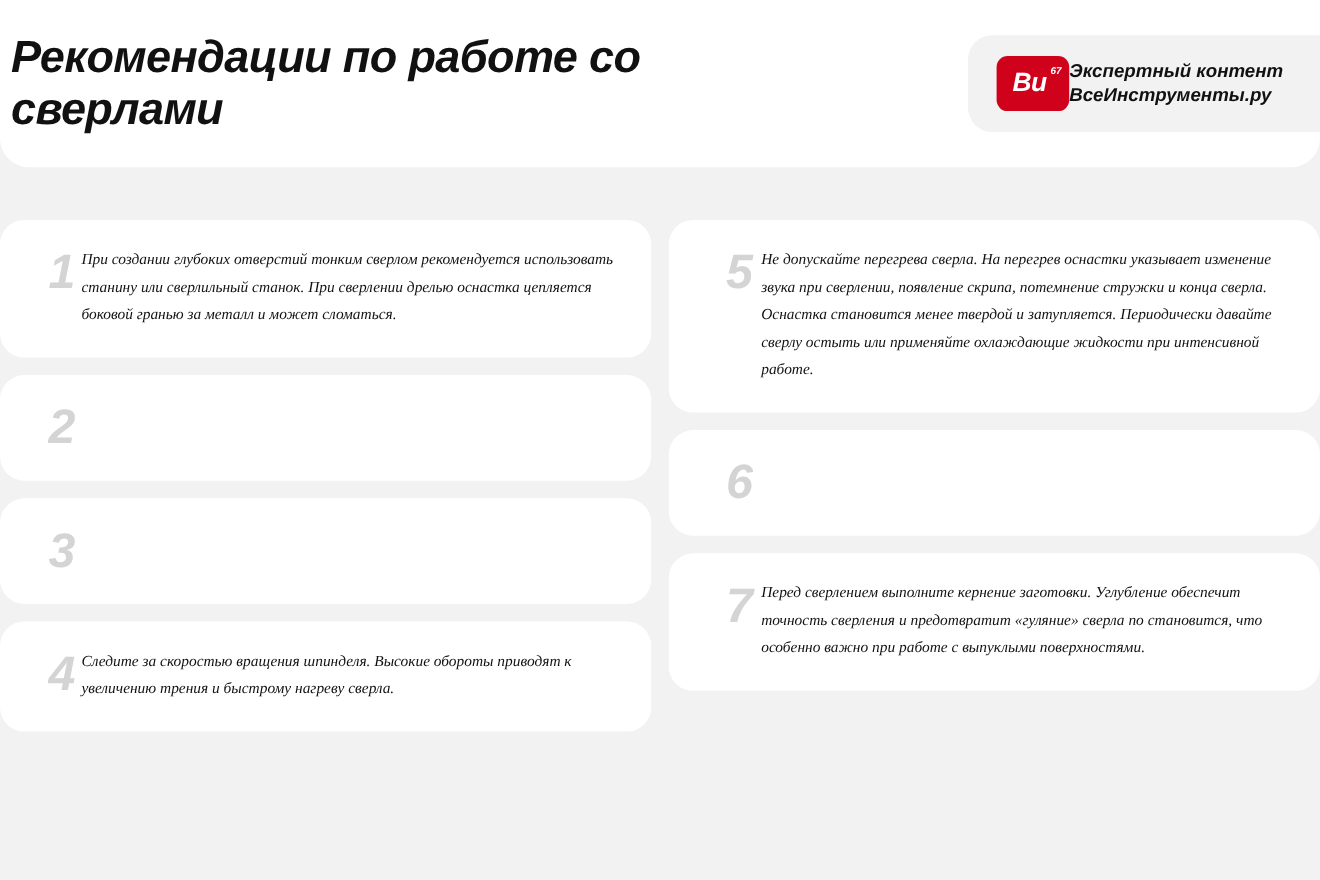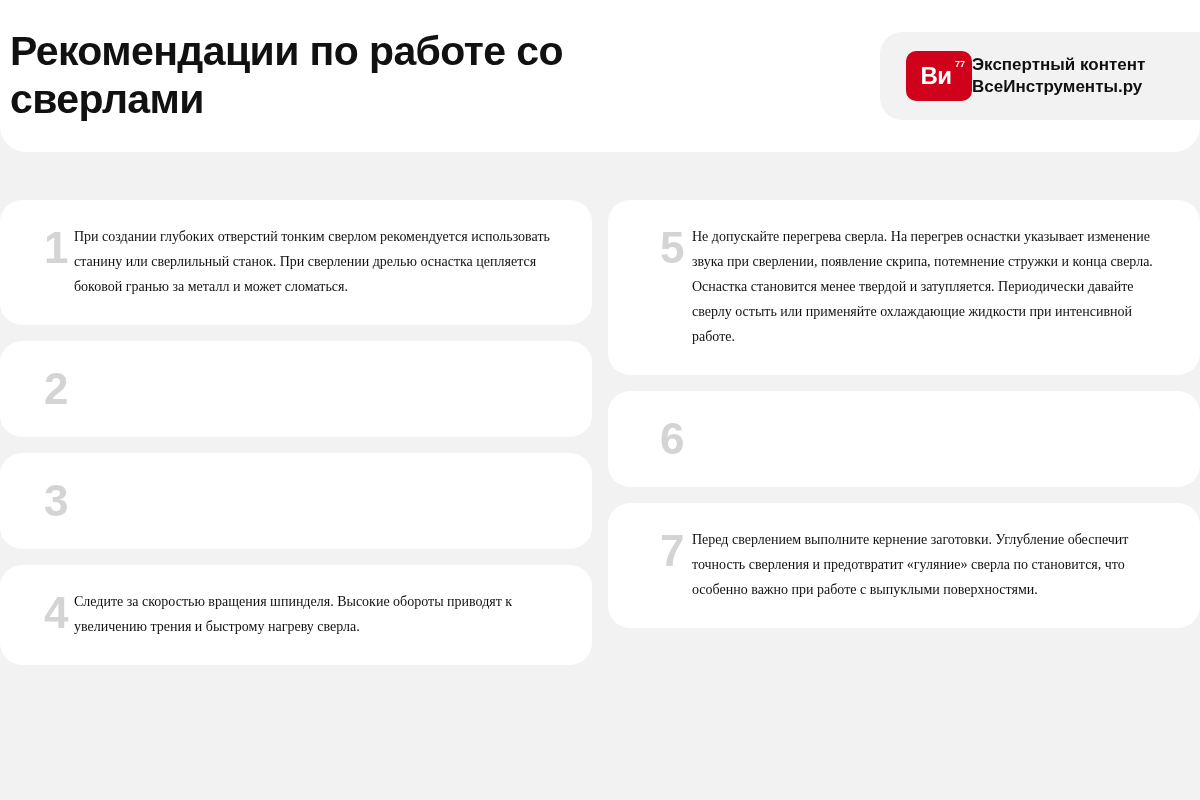--- a/index.html
+++ b/index.html
@@ -14,20 +14,21 @@
     background: #f2f2f2;
     font-family: "Liberation Sans", sans-serif;
     color: #111111;
   }
 
   .page {
     position: relative;
     width: 1200px;
     height: 800px;
     background: #f2f2f2;
+    font-style: italic;
   }
 
   
   .header {
     position: absolute;
     left: 0;
     top: 0;
     width: 1200px;
     height: 152px;
     background: #ffffff;
@@ -154,21 +155,21 @@
 <body>
 
 <div class="page">
 
   <div class="header">
     <h1 class="header-title">Рекомендации по работе со сверлами</h1>
 
     <div class="brand-box">
       <div class="brand-logo">
         <span class="brand-logo-text">Ви</span>
-        <span class="brand-logo-sup">77</span>
+        <span class="brand-logo-sup">67</span>
       </div>
       <div class="brand-text">
         <div>Экспертный контент</div>
         <div>ВсеИнструменты.ру</div>
       </div>
     </div>
   </div>
 
   <div class="columns">
 

